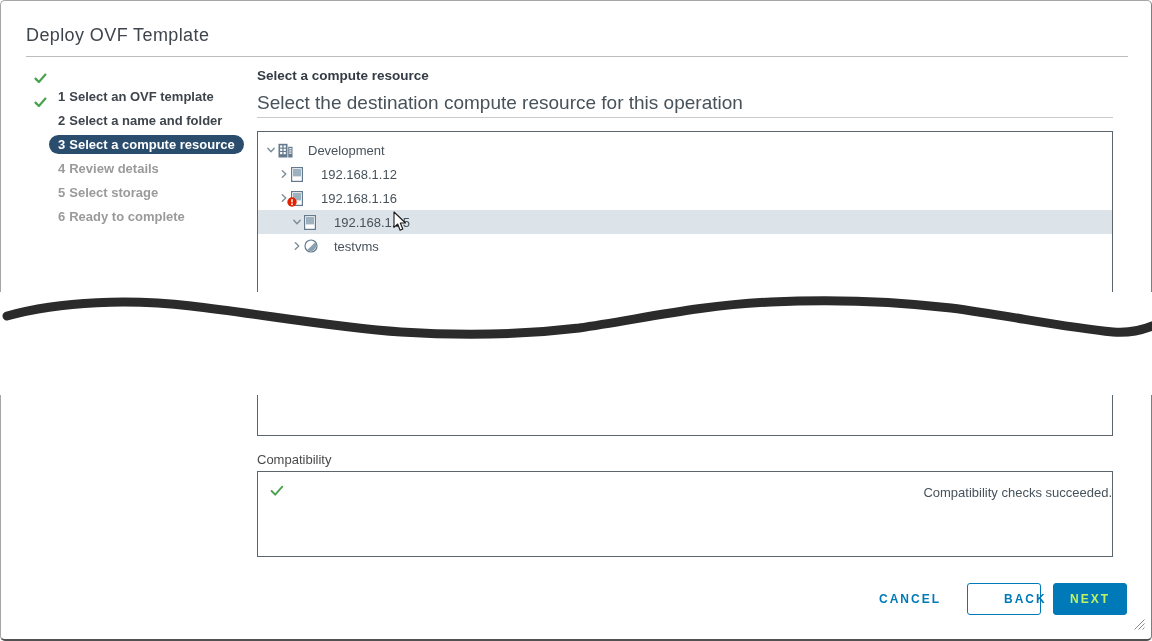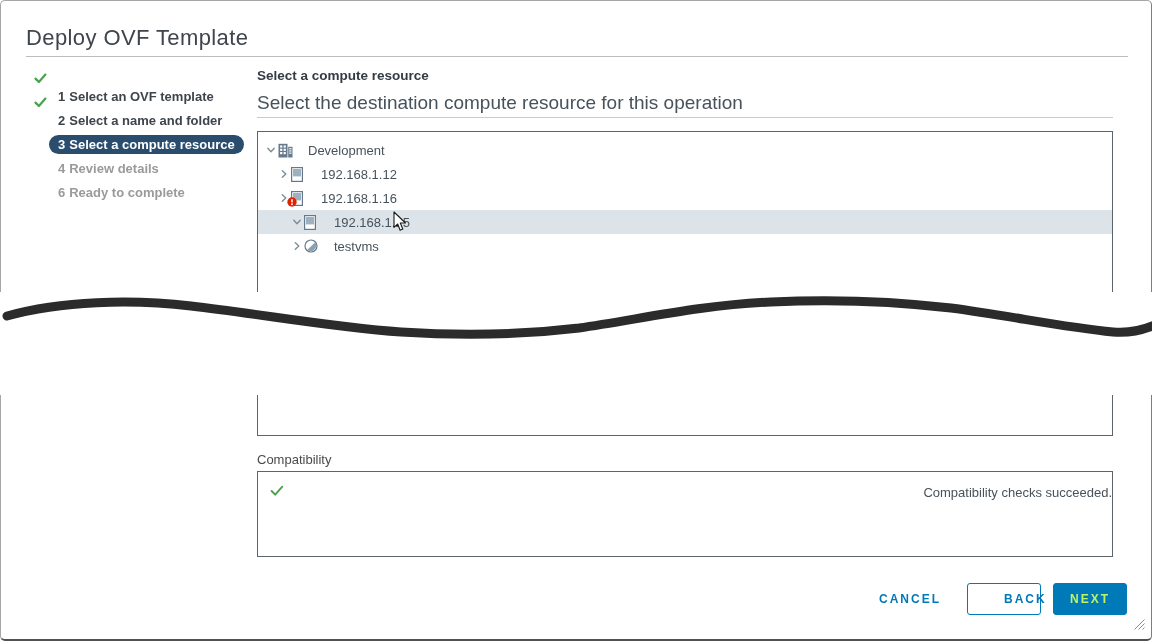--- a/index.html
+++ b/index.html
@@ -4,21 +4,21 @@
 <style>
   * { margin:0; padding:0; box-sizing:border-box; }
   html,body { background:#fff; font-family:"Liberation Sans", sans-serif; }
   .dialog {
     position:relative; width:1152px; height:641px; background:#fff;
     border-top:1px solid #a6a6a6; border-left:1px solid #a6a6a6;
     border-right:1px solid #7e7e7e; border-bottom:2px solid #515151;
     border-radius:5px; overflow:visible;
   }
   .dialog-title {
-    position:absolute; left:25px; top:24px; font-size:22px; font-weight:400;
+    position:absolute; left:25px; top:24px; font-size:18px; font-weight:400;
     letter-spacing:.4px; color:#3f454c;
   }
   .title-divider { position:absolute; left:25px; top:55px; width:1102px; height:1px; background:#bdbdbd; }
 
   
   .steps { position:absolute; left:33px; top:65px; width:215px; }
   .step { display:flex; align-items:center; height:24px; font-size:13px; font-weight:700; }
   .step-check { width:15px; display:flex; align-items:center; }
   .step-text { padding:2px 9px; border-radius:11px; color:#3e444b; white-space:nowrap;margin-top:37px; }
   .step.pending .step-text { color:#9a9a9a; }
@@ -96,20 +96,24 @@
       </span>
       <span class="step-text"><span class="step-num">2</span><span>Select a name and folder</span></span>
     </div>
     <div class="step active">
       <span class="step-check"></span>
       <span class="step-text"><span class="step-num">3</span><span>Select a compute resource</span></span>
     </div>
     <div class="step pending">
       <span class="step-check"></span>
       <span class="step-text"><span class="step-num">4</span><span>Review details</span></span>
+    </div>
+    <div class="step pending">
+      <span class="step-check"></span>
+      <span class="step-text"><span class="step-num">5</span><span>Select storage</span></span>
     </div>
     <div class="step pending">
       <span class="step-check"></span>
       <span class="step-text"><span class="step-num">6</span><span>Ready to complete</span></span>
     </div>
   </div>
 
   <div class="content-heading">Select a compute resource</div>
   <div class="content-subheading">Select the destination compute resource for this operation</div>
   <div class="sub-divider"></div>

